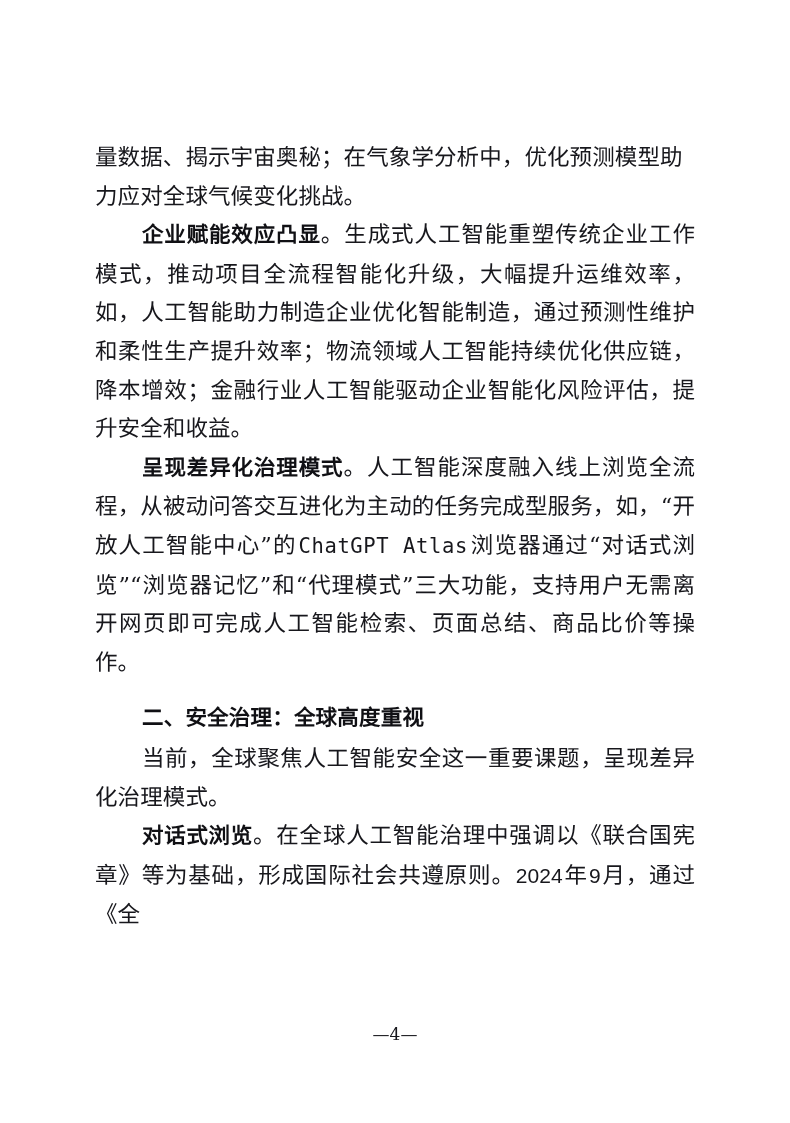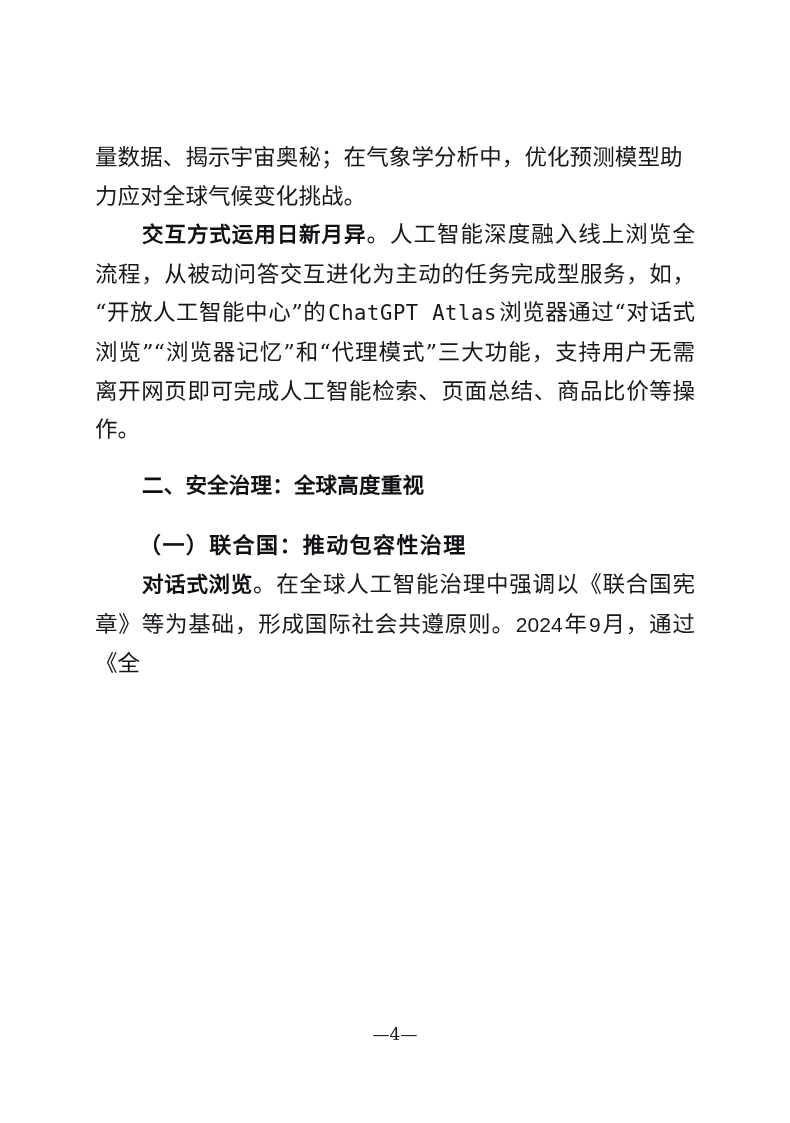--- a/index.html
+++ b/index.html
@@ -121,29 +121,34 @@
 <body>
 
 <div class="page">
 
   <div class="content">
 
     <p class="para nojustify">
       <span>量数据、揭示宇宙奥秘；在气象学分析中，优化预测模型助力应对全球气候变化挑战。</span>
     </p>
 
+    <p class="para indent">
+      <span class="lead">企业赋能效应凸显</span><span>。</span><span>生成式人工智能重塑传统企业工作模式，推动项目全流程智能化升级，大幅提升运维效率，如，人工智能助力制造企业优化智能制造，通过预测性维护和柔性生产提升效率；物流领域人工智能持续优化供应链，降本增效；金融行业人工智能驱动企业智能化风险评估，提升安全和收益。</span>
+    </p>
 
     <p class="para indent">
-      <span class="lead">交互方式运用日新月异</span><span>。</span><span>人工智能深度融入线上浏览全流程，从被动问答交互进化为主动的任务完成型服务，如，“开放人工智能中心”的</span><span class="latin">ChatGPT Atlas</span><span>浏览器通过“对话式浏览”“浏览器记忆”和“代理模式”三大功能，支持用户无需离开网页即可完成人工智能检索、页面总结、商品比价等操作。</span>
+      <span class="lead">呈现差异化治理模式</span><span>。</span><span>人工智能深度融入线上浏览全流程，从被动问答交互进化为主动的任务完成型服务，如，“开放人工智能中心”的</span><span class="latin">ChatGPT Atlas</span><span>浏览器通过“对话式浏览”“浏览器记忆”和“代理模式”三大功能，支持用户无需离开网页即可完成人工智能检索、页面总结、商品比价等操作。</span>
     </p>
 
     <h2 class="h-section gap-before-section">二、安全治理：全球高度重视</h2>
 
+    <p class="para indent">
+      <span>当前，全球聚焦人工智能安全这一重要课题，呈现差异化治理模式。</span>
+    </p>
 
-    <h3 class="h-sub gap-before-sub">（一）联合国：推动包容性治理</h3>
 
 
     <p class="para indent">
       <span class="lead">对话式浏览</span><span>。</span><span>在全球人工智能治理中强调以《联合国宪章》等为基础，形成国际社会共遵原则。</span><span class="num">2024</span><span>年</span><span class="num">9</span><span>月，通过《全</span>
     </p>
 
   </div>
 
   <div class="footer">—4—</div>
 

